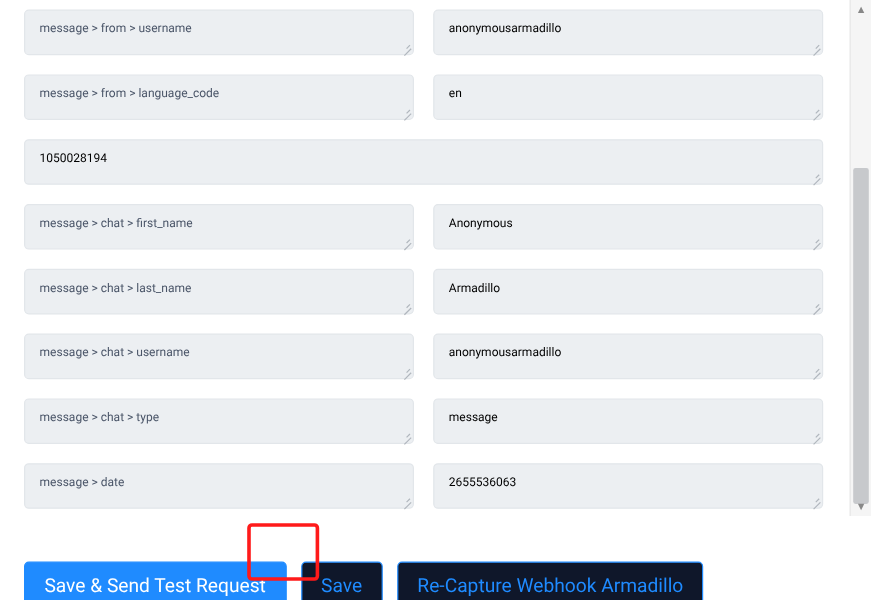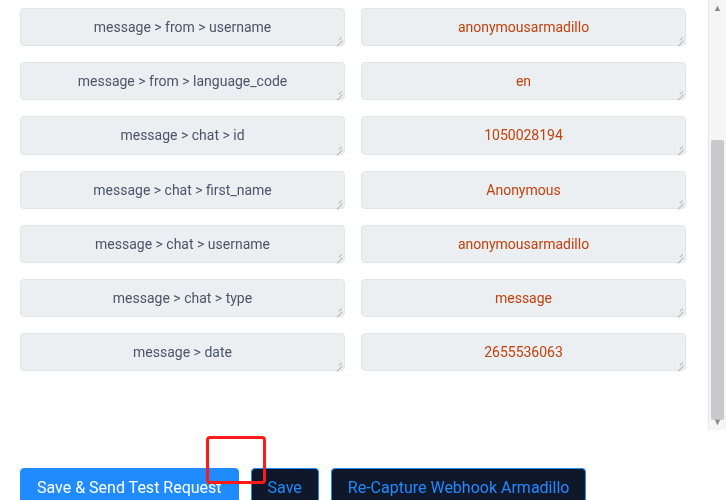--- a/index.html
+++ b/index.html
@@ -21,29 +21,28 @@
     display: flex;
     gap: 16px;
     padding: 4px 20px 12px 20px;
   }
   .field {
     flex: 1;
     background: #eceff2;
     border: 1px solid #e2e6ea;
     border-radius: 4px;
     padding: 9px 12px;
-    font-size: 14px;
+    font-size: 10px;
     color: #4a5568;
     position: relative;
     min-height: 38px;
     line-height: 1.3;
-    text-align: center;
   }
   .field.value {
-    color: #c2410c;
+    color: #000000;
   }
   .resize-handle {
     position: absolute;
     right: 1px;
     bottom: 1px;
     width: 10px;
     height: 10px;
     pointer-events: none;
   }
   .resize-handle::before,
@@ -148,41 +147,47 @@
       <span>message &gt; from &gt; language_code</span>
       <span class="resize-handle"></span>
     </div>
     <div class="field value">
       <span>en</span>
       <span class="resize-handle"></span>
     </div>
   </div>
 
   <div class="row">
-    <div class="field">
-      <span>message &gt; chat &gt; id</span>
-      <span class="resize-handle"></span>
-    </div>
     <div class="field value">
       <span>1050028194</span>
       <span class="resize-handle"></span>
     </div>
   </div>
 
   <div class="row">
     <div class="field">
       <span>message &gt; chat &gt; first_name</span>
       <span class="resize-handle"></span>
     </div>
     <div class="field value">
       <span>Anonymous</span>
       <span class="resize-handle"></span>
     </div>
   </div>
 
+  <div class="row">
+    <div class="field">
+      <span>message &gt; chat &gt; last_name</span>
+      <span class="resize-handle"></span>
+    </div>
+    <div class="field value">
+      <span>Armadillo</span>
+      <span class="resize-handle"></span>
+    </div>
+  </div>
 
   <div class="row">
     <div class="field">
       <span>message &gt; chat &gt; username</span>
       <span class="resize-handle"></span>
     </div>
     <div class="field value">
       <span>anonymousarmadillo</span>
       <span class="resize-handle"></span>
     </div>

